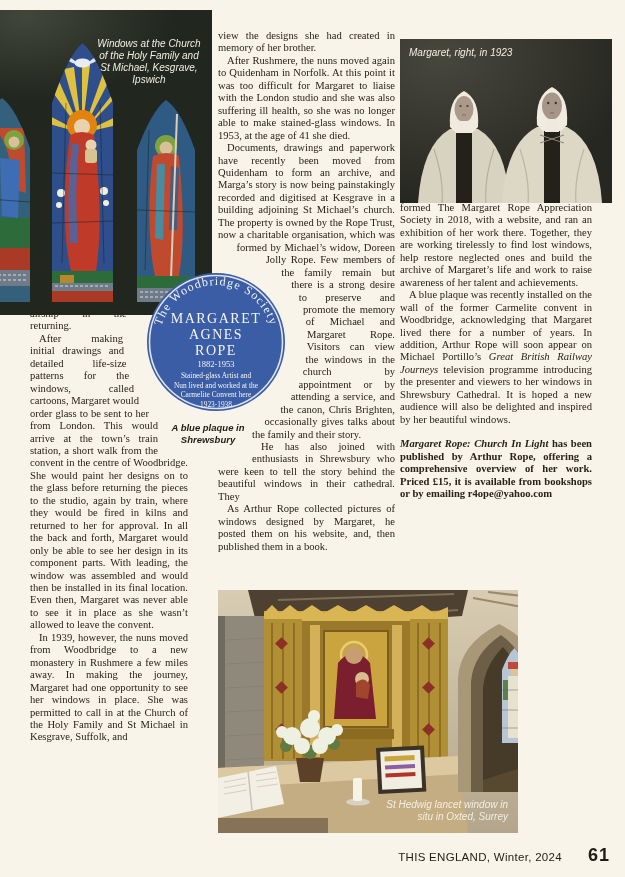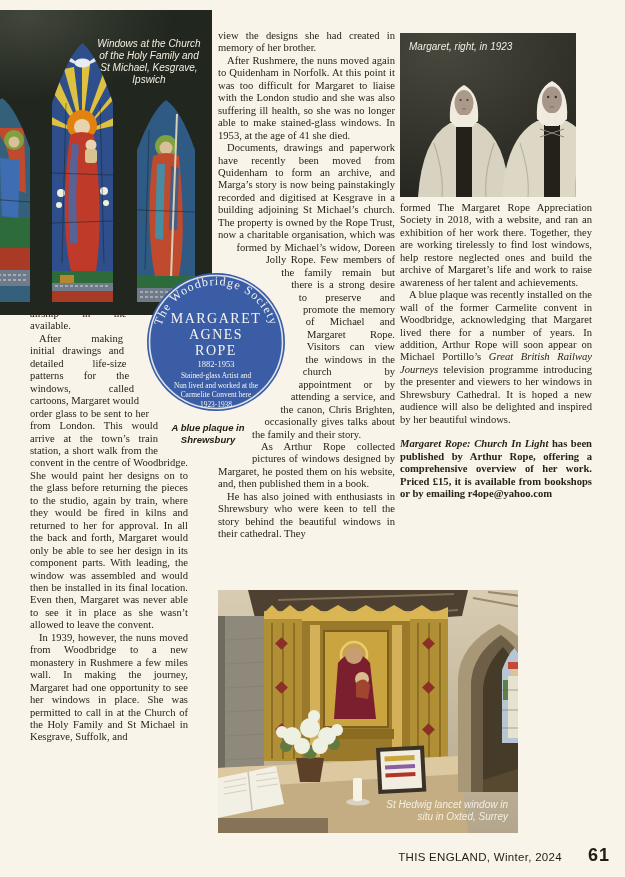--- a/index.html
+++ b/index.html
@@ -22,21 +22,21 @@
   }
   .mid-wrap-spacer{
     float:left;width:92px;height:428px;
     shape-outside:polygon(0px 218px,42px 232px,67px 252px,80px 272px,87px 292px,89px 310px,87px 330px,80px 350px,67px 370px,44px 388px,34px 396px,34px 424px,0px 424px);
   }
   .book-para{font-weight:700;margin-top:12px !important;}
   .book-para i{font-weight:700;}
   
   .photo{position:absolute;overflow:hidden;}
   #photo-windows{left:0;top:10px;width:212px;height:305px;background:#21261e;}
-  #photo-nuns{left:400px;top:33px;width:176px;height:164px;background:#ec4899;}
+  #photo-nuns{left:400px;top:39px;width:212px;height:164px;background:#ec4899;}
   #photo-altar{left:218px;top:590px;width:300px;height:243px;background:#b9ac92;}
   .photo svg{position:absolute;left:0;top:0;}
   .photo-caption{
     position:absolute;color:#f2efe0;
     font-family:"Liberation Sans","DejaVu Sans",sans-serif;
     font-style:italic;font-size:10px;line-height:12px;
   }
   #cap-windows{right:8px;top:28px;width:110px;text-align:center;}
   #cap-nuns{left:9px;top:8px;}
   #cap-altar{right:10px;bottom:10px;width:140px;text-align:right;}
@@ -221,32 +221,32 @@
       <text x="70" y="112" font-size="7.4">Stained-glass Artist and</text>
       <text x="70" y="121.5" font-size="7.4">Nun lived and worked at the</text>
       <text x="70" y="131" font-size="7.4">Carmelite Convent here</text>
       <text x="70" y="141" font-size="7.4">1923-1938</text>
     </g>
   </svg>
   <div id="plaque-caption">A blue plaque in Shrewsbury</div>
 
   <div class="col" id="col-left">
     <div class="left-wrap-spacer"></div>
-    <p>airship in the available.</p>
+    <p>airship in the returning.</p>
     <p class="indent">After making initial drawings and detailed life-size patterns for the windows, called cartoons, Margaret would order glass to be sent to her from London. This would arrive at the town’s train station, a short walk from the convent in the centre of Woodbridge. She would paint her designs on to the glass before returning the pieces to the studio, again by train, where they would be fired in kilns and returned to her for approval. In all the back and forth, Margaret would only be able to see her design in its component parts. With leading, the window was assembled and would then be installed in its final location. Even then, Margaret was never able to see it in place as she wasn’t allowed to leave the convent.</p>
-    <p class="indent">In 1939, however, the nuns moved from Woodbridge to a new monastery in Rushmere a few miles wall. In making the journey, Margaret had one opportunity to see her windows in place. She was permitted to call in at the Church of the Holy Family and St Michael in Kesgrave, Suffolk, and</p>
+    <p class="indent">In 1939, however, the nuns moved from Woodbridge to a new monastery in Rushmere a few miles away. In making the journey, Margaret had one opportunity to see her windows in place. She was permitted to call in at the Church of the Holy Family and St Michael in Kesgrave, Suffolk, and</p>
   </div>
 
   <div class="col" id="col-mid">
     <div class="mid-wrap-spacer"></div>
     <p>view the designs she had created in memory of her brother.</p>
     <p class="indent">After Rushmere, the nuns moved again to Quidenham in Norfolk. At this point it was too difficult for Margaret to liaise with the London studio and she was also suffering ill health, so she was no longer able to make stained-glass windows. In 1953, at the age of 41 she died.</p>
     <p class="indent">Documents, drawings and paperwork have recently been moved from Quidenham to form an archive, and Marga’s story is now being painstakingly recorded and digitised at Kesgrave in a building adjoining St Michael’s church. The property is owned by the Rope Trust, now a charitable organisation, which was formed by Michael’s widow, Doreen Jolly Rope. Few members of the family remain but there is a strong desire to preserve and promote the memory of Michael and Margaret Rope. Visitors can view the windows in the church by appointment or by attending a service, and the canon, Chris Brighten, occasionally gives talks about the family and their story.</p>
+    <p class="indent">He has also joined with enthusiasts in Shrewsbury who were keen to tell the story behind the beautiful windows in their cathedral. They</p>
     <p class="indent">As Arthur Rope collected pictures of windows designed by Margaret, he posted them on his website, and, then published them in a book.</p>
-    <p class="indent">He has also joined with enthusiasts in Shrewsbury who were keen to tell the story behind the beautiful windows in their cathedral. They</p>
   </div>
 
   <div class="col" id="col-right">
     <p>formed The Margaret Rope Appreciation Society in 2018, with a website, and ran an exhibition of her work there. Together, they are working tirelessly to find lost windows, help restore neglected ones and build the archive of Margaret’s life and work to raise awareness of her talent and achievements.</p>
     <p class="indent"><span>A blue plaque was recently installed on the wall of the former Carmelite convent in Woodbridge, acknowledging that Margaret lived there for a number of years. In addition, Arthur Rope will soon appear on Michael Portillo’s </span><i>Great British Railway Journeys</i><span> television programme introducing the presenter and viewers to her windows in Shrewsbury Cathedral. It is hoped a new audience will also be delighted and inspired by her beautiful windows.</span></p>
     <p class="book-para"><i>Margaret Rope: Church In Light</i><span> has been published by Arthur Rope, offering a comprehensive overview of her work. Priced £15, it is available from bookshops or by emailing r4ope@yahoo.com</span></p>
   </div>
 
   <div class="photo" id="photo-altar">
     <svg width="354" height="243" viewBox="0 0 354 243">

